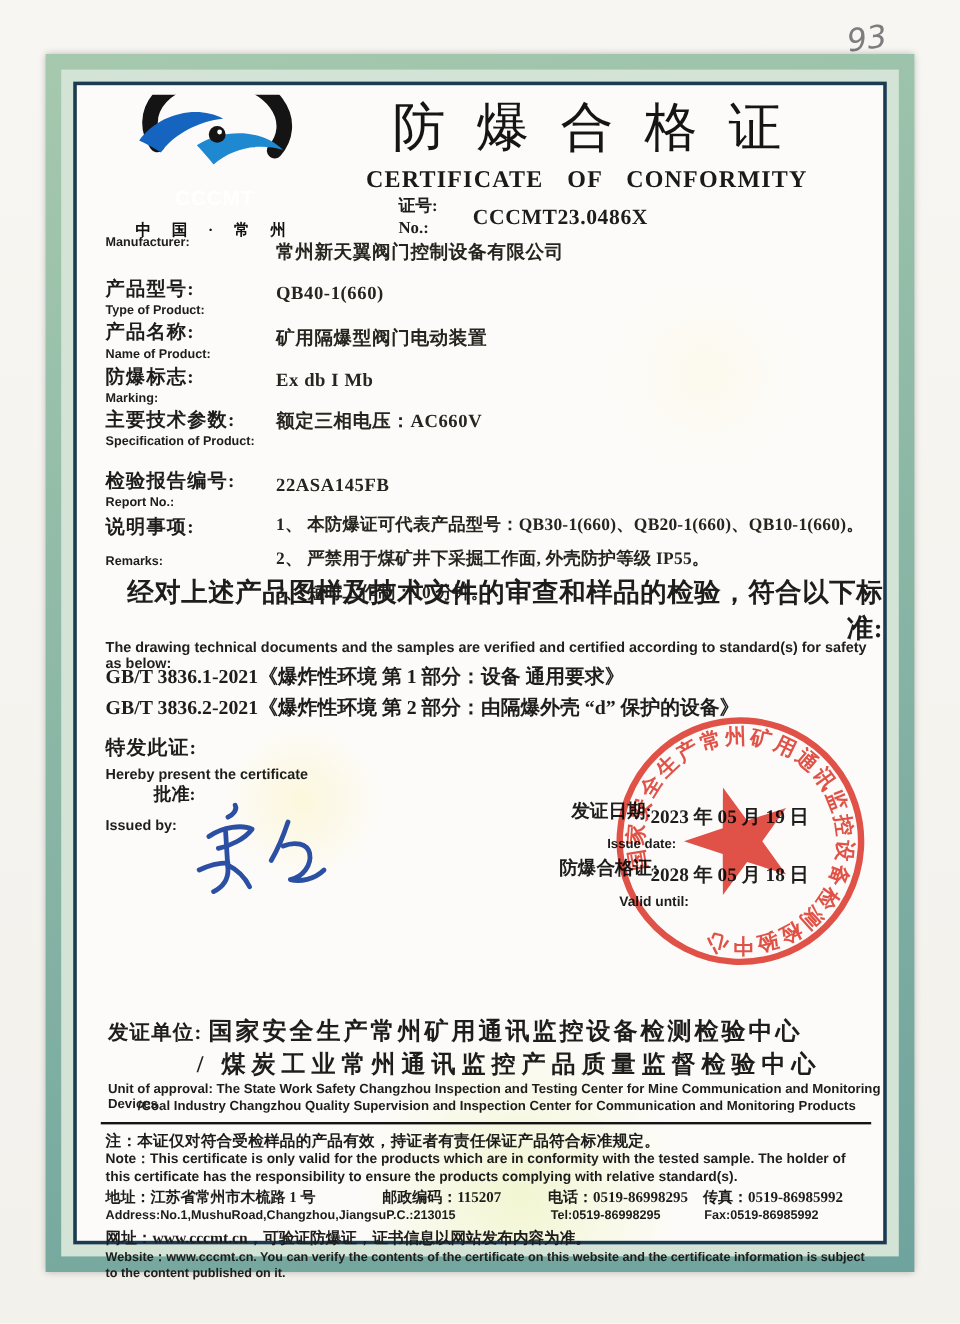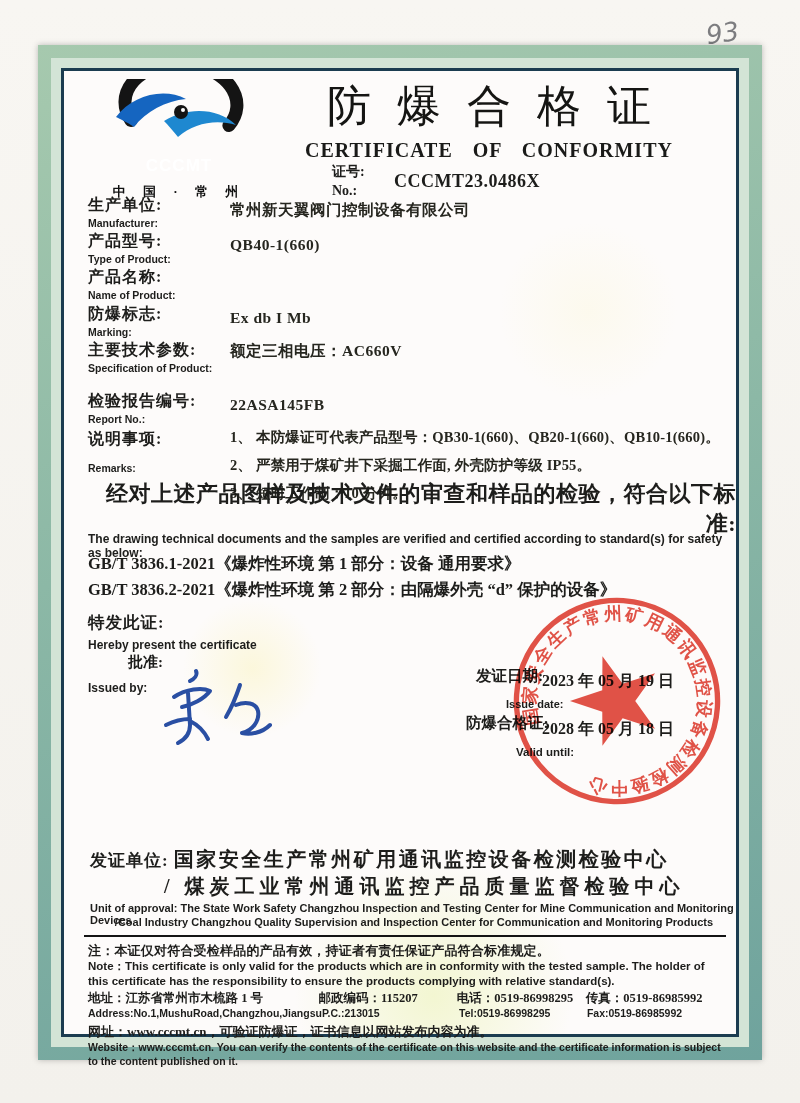--- a/index.html
+++ b/index.html
@@ -84,32 +84,32 @@
 
       <div class="title-zh">防爆合格证</div>
       <div class="title-en">CERTIFICATE OF CONFORMITY</div>
       <div class="certno">
         <div class="l1">证号:</div>
         <div class="l2">No.:</div>
       </div>
       <div class="certno-val">CCCMT23.0486X</div>
 
       <div class="frow" style="top:124px">
-        <div class="fzh">生产单位:</div>
         <div class="fen">Manufacturer:</div>
         <div class="fval">常州新天翼阀门控制设备有限公司</div>
       </div>
       <div class="frow" style="top:160px">
         <div class="fzh">产品型号:</div>
         <div class="fen">Type of Product:</div>
         <div class="fval">QB40-1(660)</div>
       </div>
       <div class="frow" style="top:196px">
         <div class="fzh">产品名称:</div>
         <div class="fen">Name of Product:</div>
+        <div class="fval">矿用隔爆型阀门电动装置</div>
       </div>
       <div class="frow" style="top:233px">
         <div class="fzh">防爆标志:</div>
         <div class="fen">Marking:</div>
         <div class="fval">Ex db I Mb</div>
       </div>
       <div class="frow" style="top:269px">
         <div class="fzh">主要技术参数:</div>
         <div class="fen">Specification of Product:</div>
         <div class="fval" style="top:1px">额定三相电压：AC660V</div>

